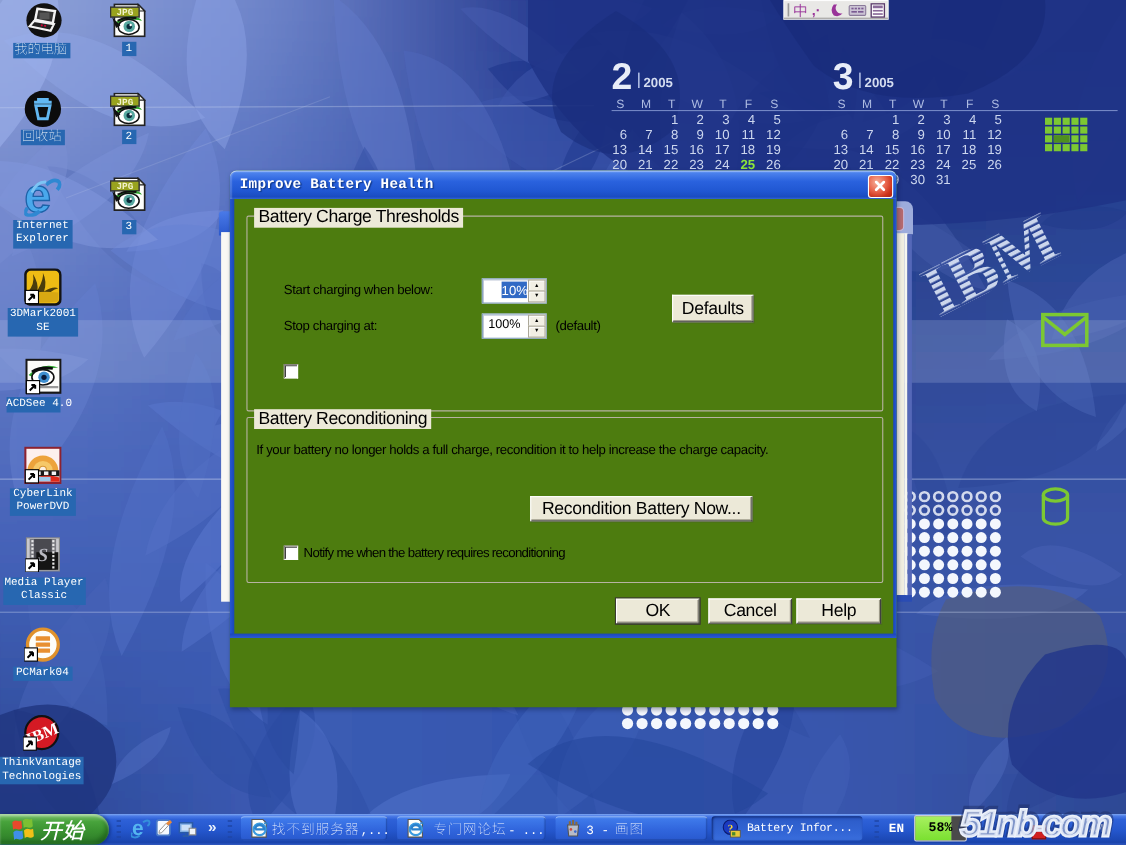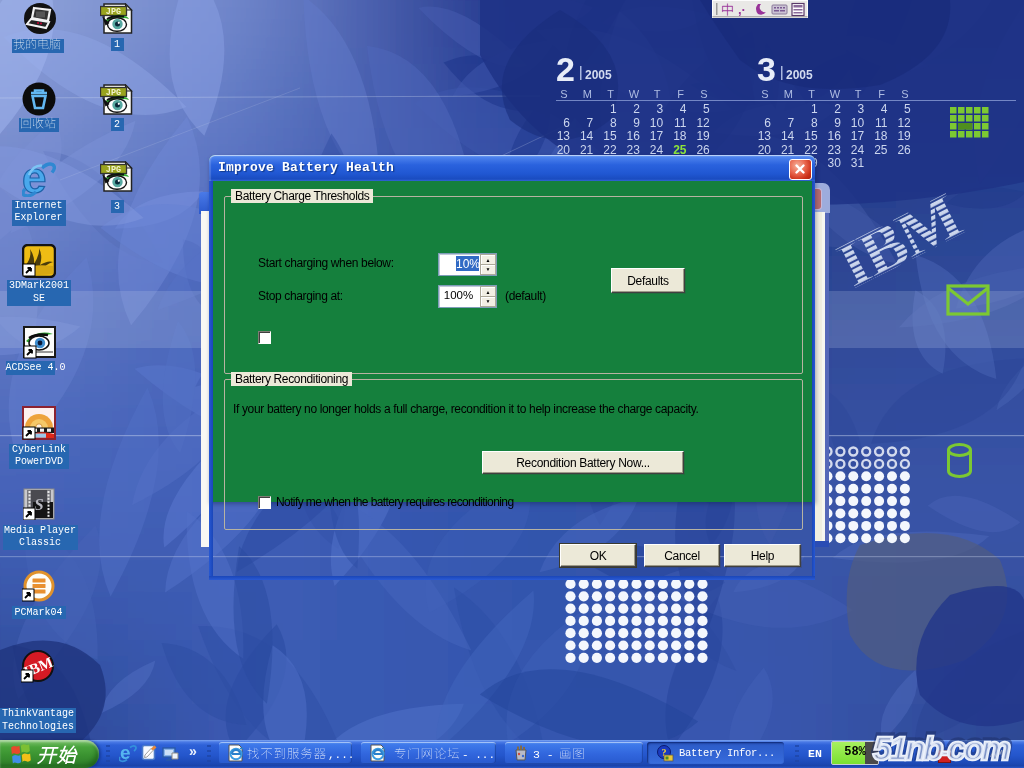--- a/index.html
+++ b/index.html
@@ -5,27 +5,27 @@
  font-family:"Liberation Sans",sans-serif;background:#3c57b2}
 .abs{position:absolute}
 .lbl{position:absolute;background:#2767b1;color:#fff;
  font-family:"Liberation Mono",monospace;font-size:10px;line-height:12.5px;
  text-align:center;white-space:pre}
 .dtx{font-size:12px;letter-spacing:-0.35px;color:#000}
 .btn{position:absolute;background:#ece9d8;
  border-top:1px solid #fff;border-left:1px solid #fff;
  border-right:1px solid #404040;border-bottom:1px solid #404040;
  box-shadow:inset -1px -1px 0 #9d9a88, 1px 1px 0 rgba(64,64,64,.25);
- font-size:12px;letter-spacing:-0.3px;color:#000;text-align:center;display:flex;align-items:center;justify-content:center}
+ font-size:16px;letter-spacing:-0.3px;color:#000;text-align:center;display:flex;align-items:center;justify-content:center}
 .cb{position:absolute;width:11px;height:11px;background:#fff;
  border-top:1.5px solid #7e7c73;border-left:1.5px solid #7e7c73;
  border-right:1.5px solid #fff;border-bottom:1.5px solid #fff;
  box-shadow:inset 1px 1px 0 #404040}
 .grp{position:absolute;border:1px solid #b7b3a2;border-radius:2px}
-.grplbl{position:absolute;background:#ece9d8;padding:0 4px;font-size:12px;letter-spacing:-0.35px;color:#000}
+.grplbl{position:absolute;background:#ece9d8;padding:0 4px;font-size:16px;letter-spacing:-0.35px;color:#000}
 .tseg{position:absolute;top:742px;height:22px;border-radius:3px;
  background:linear-gradient(180deg,#5b92f2 0%,#3e79ea 12%,#3166dd 55%,#2a5cd2 90%,#3467da 100%);
  box-shadow:inset 0 1px 0 rgba(255,255,255,.45), inset -1px -1px 1px rgba(10,40,120,.5);
  color:#fff;display:flex;align-items:center;overflow:hidden;white-space:nowrap}
 .tsep{position:absolute;top:745px;width:4px;height:17px;
  background:repeating-linear-gradient(180deg,#1e46a8 0 2px,transparent 2px 5px);opacity:.8}
 </style></head><body>
 
 <svg width="1024" height="768" viewBox="0 0 1024 768" style="position:absolute;left:0;top:0">
     <defs>
@@ -855,21 +855,21 @@
 Explorer</div>
 <div class="lbl" style="left:110.5px;top:200px;width:13px;height:13px;line-height:13px">3</div>
 <div class="lbl" style="left:7px;top:280px;width:64px;height:26px;">3DMark2001
 SE</div>
 <div class="lbl" style="left:5.5px;top:361px;width:49px;height:14px;line-height:14px">ACDSee 4.0</div>
 <div class="lbl" style="left:9px;top:443.5px;width:60px;height:25px;">CyberLink
 PowerDVD</div>
 <div class="lbl" style="left:2.5px;top:524.5px;width:75px;height:25px;">Media Player
 Classic</div>
 <div class="lbl" style="left:11.5px;top:606px;width:54px;height:13px;line-height:13px">PCMark04</div>
-<div class="lbl" style="left:0px;top:688px;width:76px;height:25px;margin-top:20px;">ThinkVantage
+<div class="lbl" style="left:0px;top:688px;width:76px;height:25px;">ThinkVantage
 Technologies</div>
 <svg class="abs" style="left:712px;top:0px" width="96" height="19" viewBox="0 0 96 19">
     <rect x="0.5" y="0.5" width="95" height="17" fill="#e9e8e6" stroke="#fdfdfd" stroke-width="1"></rect>
     <rect x="0.5" y="16" width="95" height="1.5" fill="#b0aeac"></rect>
     <rect x="4" y="3" width="1.5" height="12" fill="#999"></rect>
     <g transform="translate(9,14.5)">
       <g transform="translate(0.0,0) scale(0.013000,-0.013000)">
         <path d="M105 647H890V208H861V618H134V203H105ZM122 301H881V272H122ZM482 831H512V-68H482Z" fill="#993399" stroke="#993399" stroke-width="30.769230769230774"></path>
       </g>
     </g>
@@ -890,21 +890,21 @@
     <rect x="81.5" y="12" width="9" height="1.5" fill="#8a6a9a"></rect>
   </svg>
 <div class="abs" style="left:199px;top:192px;width:10px;height:22px;background:linear-gradient(180deg,#4a7ae8,#2a58cc);border-radius:3px 0 0 0"></div>
 <div class="abs" style="left:201px;top:211px;width:7.5px;height:336px;background:#f9f8f4;border-right:1px solid #d0ccc0"></div>
 <div class="abs" style="left:815px;top:183px;width:15px;height:30px;background:#9dacdc;border-radius:0 7px 0 0"></div>
 <div class="abs" style="left:815px;top:189px;width:6px;height:20px;background:#b56a6e;border-radius:0 3px 3px 0;box-shadow:0 0 0 1px #c8b8d8"></div>
 <div class="abs" style="left:815px;top:212px;width:7px;height:329px;background:#f0eee0"></div>
 <div class="abs" style="left:822px;top:212px;width:3px;height:329px;background:#f6f6f0"></div>
 <div class="abs" style="left:825px;top:213px;width:4px;height:330px;background:#5568b8"></div>
 <div class="abs" style="left:815px;top:541px;width:14px;height:6px;background:#2a4cb4"></div>
-<div class="abs" style="left:209px;top:155px;width:606px;height:347px;border-radius:6px 6px 0 0;background:#15803d;box-shadow:1px 2px 4px rgba(10,20,60,.35)">
+<div class="abs" style="left:209px;top:155px;width:606px;height:488px;border-radius:6px 6px 0 0;background:#4d7c0f;box-shadow:1px 2px 4px rgba(10,20,60,.35)">
 <div class="abs" style="left:0;top:0;width:606px;height:26px;border-radius:6px 6px 0 0;background:linear-gradient(180deg,#78a6f4 0%,#4a80ec 10%,#2a62de 38%,#2057d2 72%,#1a4cc0 92%,#2e62d4 100%);box-shadow:inset 0 1px 0 rgba(255,255,255,.5),inset 2px 0 1px rgba(255,255,255,.18)"></div>
 <div class="abs" style="left:9px;top:5px;font-family:'Liberation Mono',monospace;font-weight:bold;font-size:13px;letter-spacing:0.2px;color:#fff;text-shadow:1.2px 1.2px 1px #123a8c">Improve Battery Health</div>
 <div class="abs" style="left:580px;top:4px;width:21px;height:19px;border-radius:3px;background:radial-gradient(circle at 35% 30%,#f6b09a 0%,#e8634a 45%,#cc3018 75%,#a82410 100%);border:1.2px solid #fff"><svg width="21" height="19" viewBox="0 0 21 19">
         <path d="M6.5,5.5 L13.5,12.5 M13.5,5.5 L6.5,12.5" stroke="#fff" stroke-width="2.4" stroke-linecap="round"></path>
       </svg></div>
 <div class="abs" style="left:0;top:26px;width:3.5px;height:396px;background:linear-gradient(90deg,#2658d4,#1a46b8)"></div>
 <div class="abs" style="left:602.5px;top:26px;width:3.5px;height:396px;background:linear-gradient(90deg,#1a46b8,#2658d4)"></div>
 <div class="abs" style="left:0;top:421px;width:606px;height:4px;background:linear-gradient(180deg,#1a46b8,#2a5ad4)"></div>
 <div class="grp" style="left:15px;top:41px;width:577px;height:176px"></div>
 <div class="grplbl" style="left:22px;top:34px">Battery Charge Thresholds</div>

